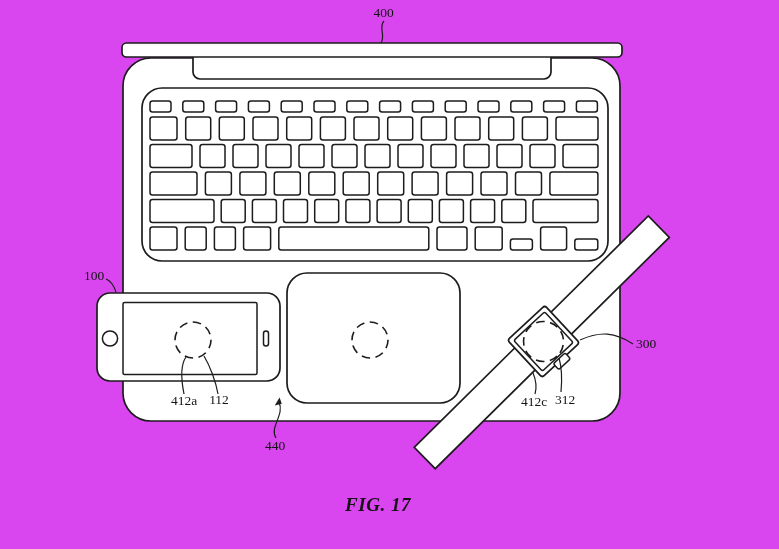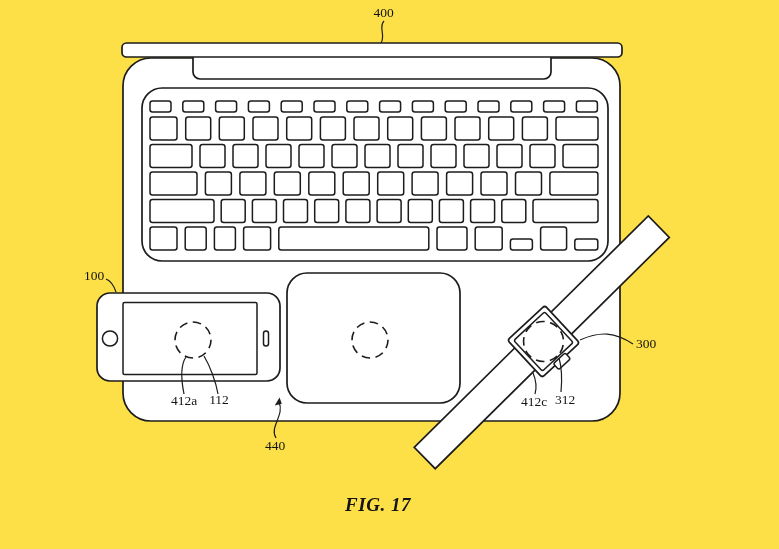--- a/index.html
+++ b/index.html
@@ -1,16 +1,16 @@
 <!DOCTYPE html>
 <html><head>
 <meta charset="utf-8">
 <style>
   html,body{margin:0;padding:0;background:#ffffff;}
-  .page{position:relative;width:779px;height:549px;background:#fde047;overflow:hidden;
+  .page{position:relative;width:779px;height:549px;background:#d946ef;overflow:hidden;
         font-family:"Liberation Serif", serif;}
   svg{position:absolute;left:0;top:0;}
   .outline{fill:#ffffff;stroke:#1c1c1c;stroke-width:1.7;}
   .thin{fill:#ffffff;stroke:#1c1c1c;stroke-width:1.5;}
   .leader{fill:none;stroke:#1c1c1c;stroke-width:1.2;}
   .coil{fill:none;stroke:#1c1c1c;stroke-width:1.6;stroke-dasharray:8.5 5.5;}
   .ref-label{font-family:"Liberation Serif", serif;font-size:13.5px;fill:#141414;
              text-anchor:middle;}
   .caption{font-family:"Liberation Serif", serif;font-size:19px;font-weight:bold;
            font-style:italic;fill:#141414;text-anchor:middle;letter-spacing:.5px;}

